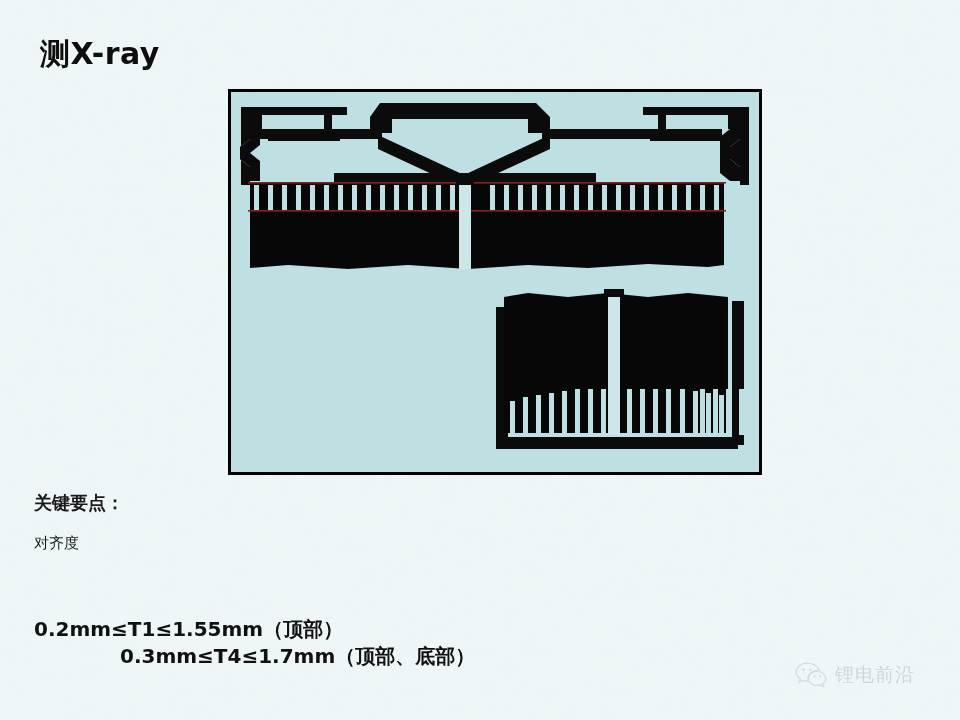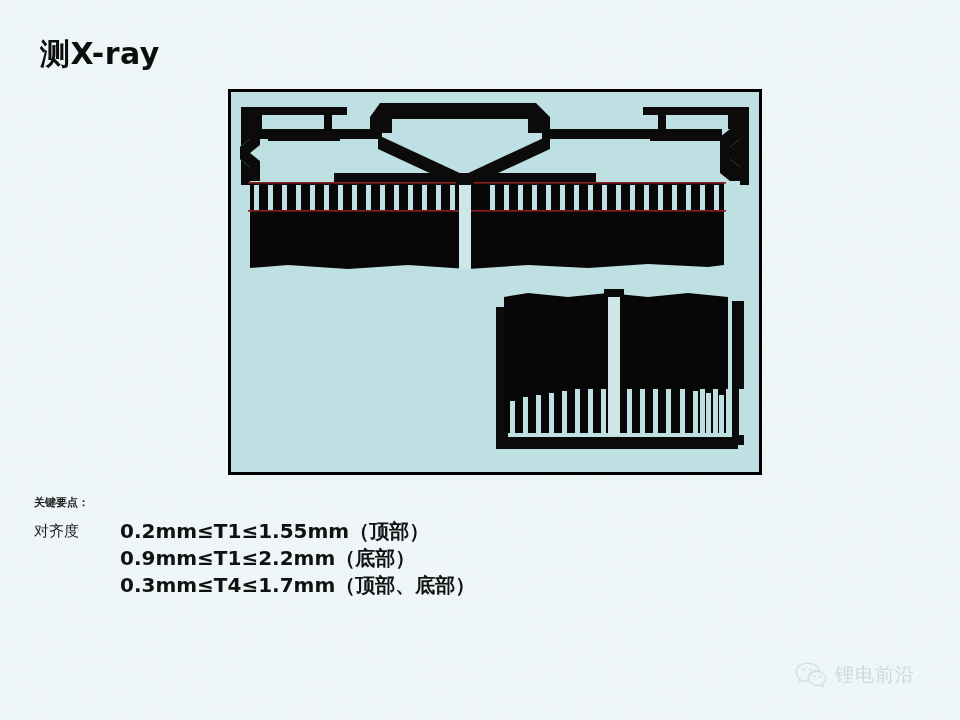--- a/index.html
+++ b/index.html
@@ -42,27 +42,28 @@
   }
   #xray-svg{display:block;width:534px;height:386px;margin:-3px 0 0 -3px;}
 
   
   #keypoints{
     position:absolute;left:34px;top:492px;
     width:520px;
   }
   .kp-head{
     font-family:"DejaVu Serif","Liberation Serif",serif;
-    font-weight:bold;font-size:11px;color:#1a1a1a;
+    font-weight:bold;font-size:18px;color:#1a1a1a;
     line-height:22px;
-    margin-bottom:4px;
+    margin-bottom:16px;
   }
   .kp-row{
     display:flex;align-items:flex-start;
     line-height:27px;
+    flex-direction:column;
   }
   .kp-label{
     font-family:"DejaVu Serif","Liberation Serif",serif;
     font-size:15px;color:#1a1a1a;
     width:86px;flex:0 0 86px;
   }
   .kp-val{
     font-family:"DejaVu Sans","Liberation Sans",sans-serif;
     font-size:20px;color:#111;font-weight:600;
     white-space:nowrap;
@@ -248,23 +249,20 @@
   </div>
 
   <div id="keypoints">
     <div class="kp-head">关键要点：</div>
 
     <div class="kp-row">
       <span class="kp-label">对齐度</span>
       <span class="kp-val">0.2mm≤T1≤1.55mm（顶部）</span>
     </div>
     <div class="kp-row kp-indent">
-      <span class="kp-val">0.9mm≤T1≤2.2mm（底部）</span>
-    </div>
-    <div class="kp-row kp-indent">
       <span class="kp-val">0.3mm≤T4≤1.7mm（顶部、底部）</span>
     </div>
   </div>
 
   <div id="watermark">
     <svg width="32" height="26" viewBox="0 0 32 26" aria-hidden="true">
       <path d="M12.2 1.2C6.1 1.2 1.2 5.2 1.2 10.1c0 2.8 1.6 5.3 4.1 6.9l-1.1 3.3 3.8-1.9
                c1.3.4 2.7.6 4.2.6.4 0 .8 0 1.2-.1-.3-.8-.4-1.6-.4-2.4
                0-4.6 4.5-8.3 10.1-8.3.4 0 .8 0 1.2.1C23.3 4.3 18.3 1.2 12.2 1.2z" fill="none" stroke="#8fa8b5" stroke-width="1.3"></path>
       <circle cx="8.6" cy="7.7" r="1.25" fill="#8fa8b5"></circle>

